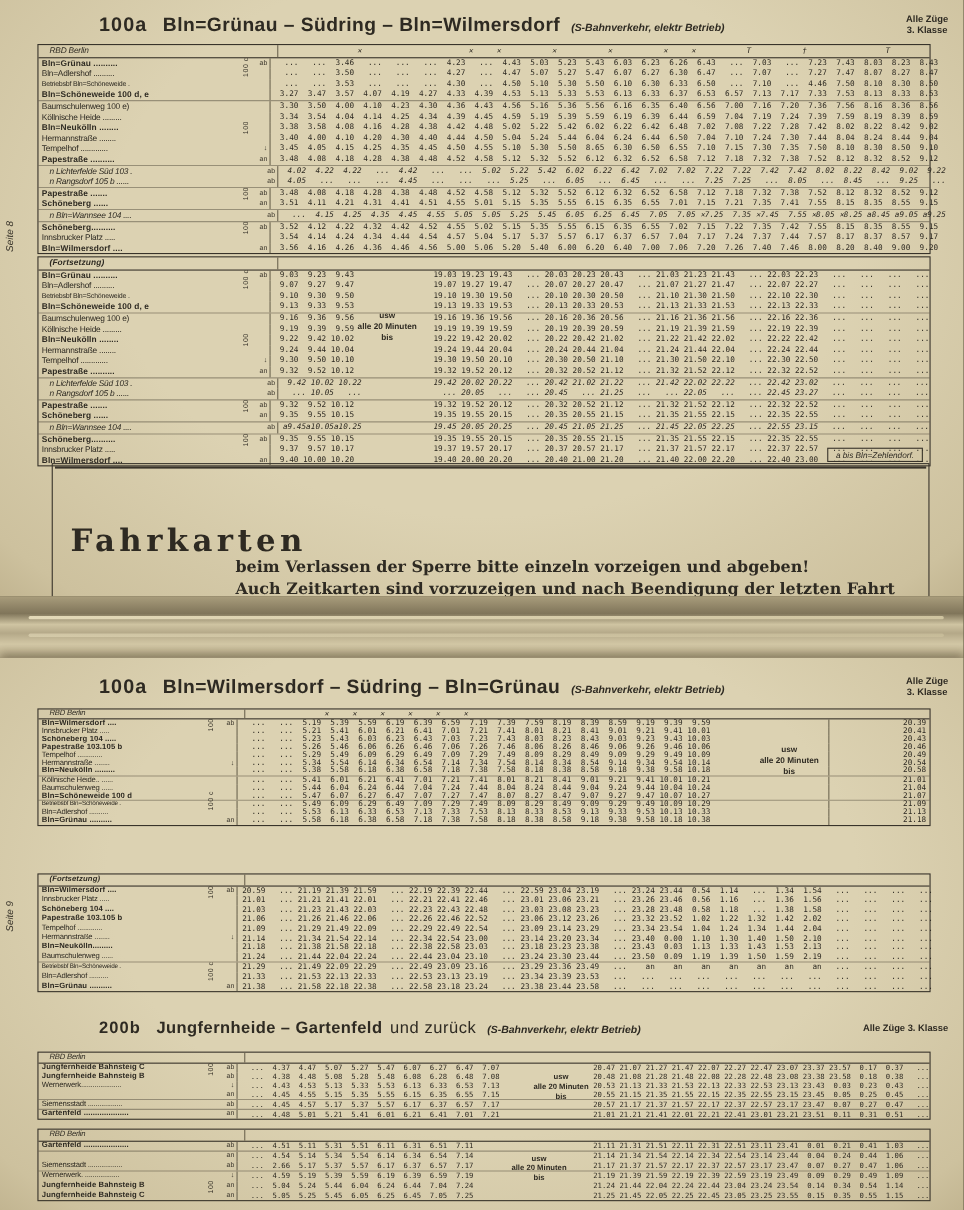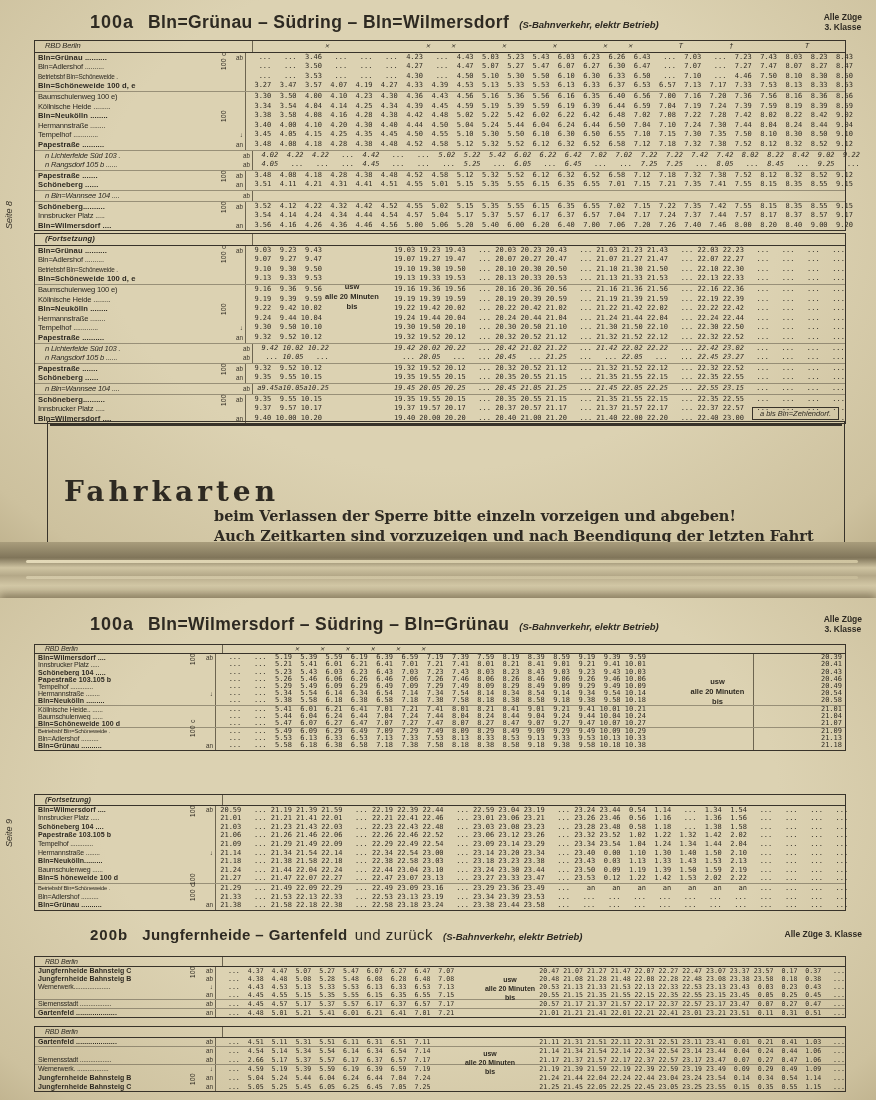--- a/index.html
+++ b/index.html
@@ -124,21 +124,21 @@
       <div class="row" data-interactable="false">
         <span class="st" data-interactable="false">Hermannstraße ........</span>
         <span class="gp" data-interactable="false"></span>
         <span class="tg" data-interactable="false"></span>
         <pre class="tm" data-interactable="false">  3.40  4.00  4.10  4.20  4.30  4.40  4.44  4.50  5.04  5.24  5.44  6.04  6.24  6.44  6.50  7.04  7.10  7.24  7.30  7.44  8.04  8.24  8.44  9.04</pre>
       </div>
       <div class="row" data-interactable="false">
         <span class="st" data-interactable="false">Tempelhof .............</span>
         <span class="gp" data-interactable="false"></span>
         <span class="tg" data-interactable="false">↓</span>
-        <pre class="tm" data-interactable="false">  3.45  4.05  4.15  4.25  4.35  4.45  4.50  4.55  5.10  5.30  5.50  6.10  6.30  6.50  6.55  7.10  7.15  7.30  7.35  7.50  8.10  8.30  8.50  9.10</pre>
+        <pre class="tm" data-interactable="false">  3.45  4.05  4.15  4.25  4.35  4.45  4.50  4.55  5.10  5.30  5.50  8.65  6.30  6.50  6.55  7.10  7.15  7.30  7.35  7.50  8.10  8.30  8.50  9.10</pre>
       </div>
       <div class="row bd" data-interactable="false">
         <span class="st" data-interactable="false">Papestraße ..........</span>
         <span class="gp" data-interactable="false"></span>
         <span class="tg" data-interactable="false">an</span>
         <pre class="tm" data-interactable="false">  3.48  4.08  4.18  4.28  4.38  4.48  4.52  4.58  5.12  5.32  5.52  6.12  6.32  6.52  6.58  7.12  7.18  7.32  7.38  7.52  8.12  8.32  8.52  9.12</pre>
       </div>
       <div class="row sp it" data-interactable="false">
         <span class="st" data-interactable="false">n Lichterfelde Süd 103 .</span>
         <span class="gp" data-interactable="false"></span>
@@ -162,20 +162,21 @@
       <div class="row bd" data-interactable="false">
         <span class="st" data-interactable="false">Schöneberg ......</span>
         <span class="gp" data-interactable="false"></span>
         <span class="tg" data-interactable="false">an</span>
         <pre class="tm" data-interactable="false">  3.51  4.11  4.21  4.31  4.41  4.51  4.55  5.01  5.15  5.35  5.55  6.15  6.35  6.55  7.01  7.15  7.21  7.35  7.41  7.55  8.15  8.35  8.55  9.15</pre>
       </div>
       <div class="row sp it" data-interactable="false">
         <span class="st" data-interactable="false">n Bln=Wannsee 104 ....</span>
         <span class="gp" data-interactable="false"></span>
         <span class="tg" data-interactable="false">ab</span>
+        <pre class="tm" data-interactable="false">   ...  4.15  4.25  4.35  4.45  4.55  5.05  5.05  5.25  5.45  6.05  6.25  6.45  7.05  7.05 ✕7.25  7.35 ✕7.45  7.55 ✕8.05 ✕8.25 a8.45 a9.05 a9.25</pre>
       </div>
       <div class="row sp bd" data-interactable="false">
         <span class="st" data-interactable="false">Schöneberg..........</span>
         <span class="gp" data-interactable="false">
           <i>100</i>
         </span>
         <span class="tg" data-interactable="false">ab</span>
         <pre class="tm" data-interactable="false">  3.52  4.12  4.22  4.32  4.42  4.52  4.55  5.02  5.15  5.35  5.55  6.15  6.35  6.55  7.02  7.15  7.22  7.35  7.42  7.55  8.15  8.35  8.55  9.15</pre>
       </div>
       <div class="row" data-interactable="false">
@@ -555,28 +556,20 @@
         <span class="gp" data-interactable="false"></span>
         <span class="tg" data-interactable="false"></span>
         <pre class="tm" data-interactable="false"> 21.18   ... 21.38 21.58 22.18   ... 22.38 22.58 23.03   ... 23.18 23.23 23.38   ... 23.43  0.03  1.13  1.33  1.43  1.53  2.13   ...   ...   ...   ...</pre>
       </div>
       <div class="row" data-interactable="false">
         <span class="st" data-interactable="false">Baumschulenweg ......</span>
         <span class="gp" data-interactable="false"></span>
         <span class="tg" data-interactable="false"></span>
         <pre class="tm" data-interactable="false"> 21.24   ... 21.44 22.04 22.24   ... 22.44 23.04 23.10   ... 23.24 23.30 23.44   ... 23.50  0.09  1.19  1.39  1.50  1.59  2.19   ...   ...   ...   ...</pre>
       </div>
-      <div class="row bd" data-interactable="false">
-        <span class="st" data-interactable="false">Bln=S höneweide 100 d</span>
-        <span class="gp" data-interactable="false">
-          <i>100</i>
-        </span>
-        <span class="tg" data-interactable="false"></span>
-        <pre class="tm" data-interactable="false"> 21.27   ... 21.47 22.07 22.27   ... 22.47 23.07 23.13   ... 23.27 23.33 23.47   ... 23.53  0.12  1.22  1.42  1.53  2.02  2.22   ...   ...   ...   ...</pre>
-      </div>
       <div class="row sp sm" data-interactable="false">
         <span class="st" data-interactable="false">Betriebsbf Bln=Schöneweide .</span>
         <span class="gp" data-interactable="false">
           <i>100 c</i>
         </span>
         <span class="tg" data-interactable="false"></span>
         <pre class="tm" data-interactable="false"> 21.29   ... 21.49 22.09 22.29   ... 22.49 23.09 23.16   ... 23.29 23.36 23.49   ...    an    an    an    an    an    an    an   ...   ...   ...   ...</pre>
       </div>
       <div class="row" data-interactable="false">
         <span class="st" data-interactable="false">Bln=Adlershof ..........</span>

